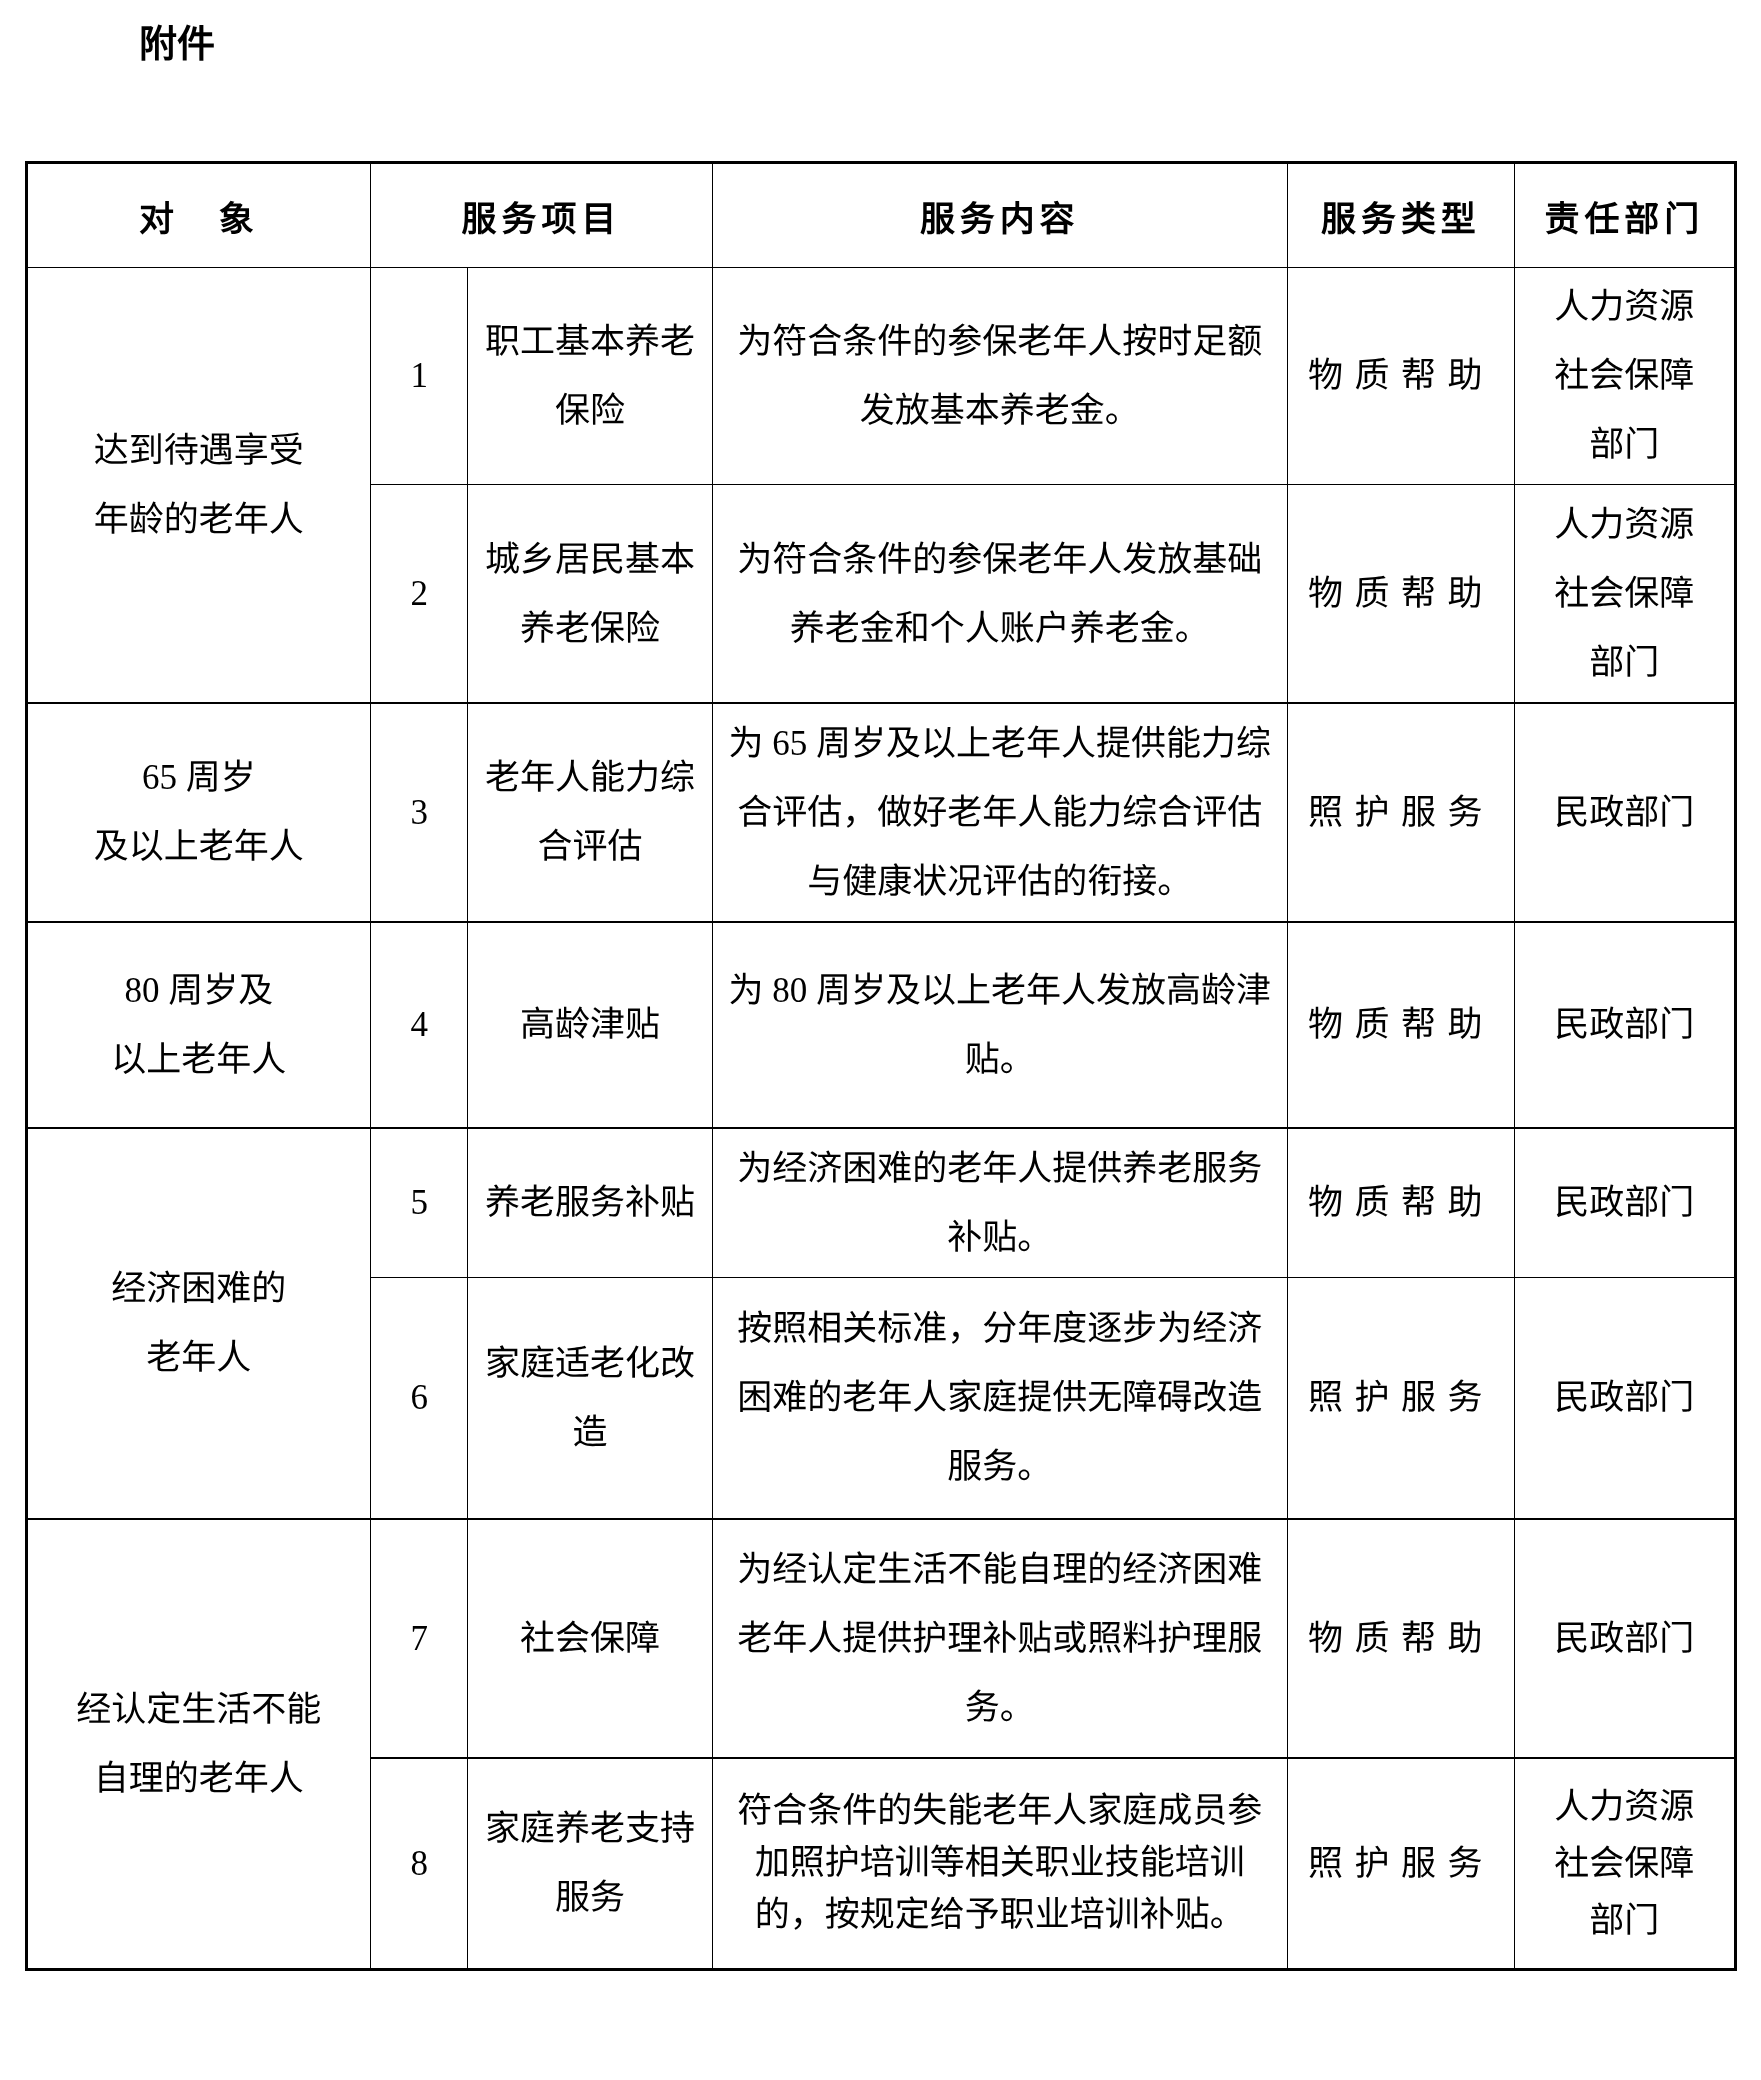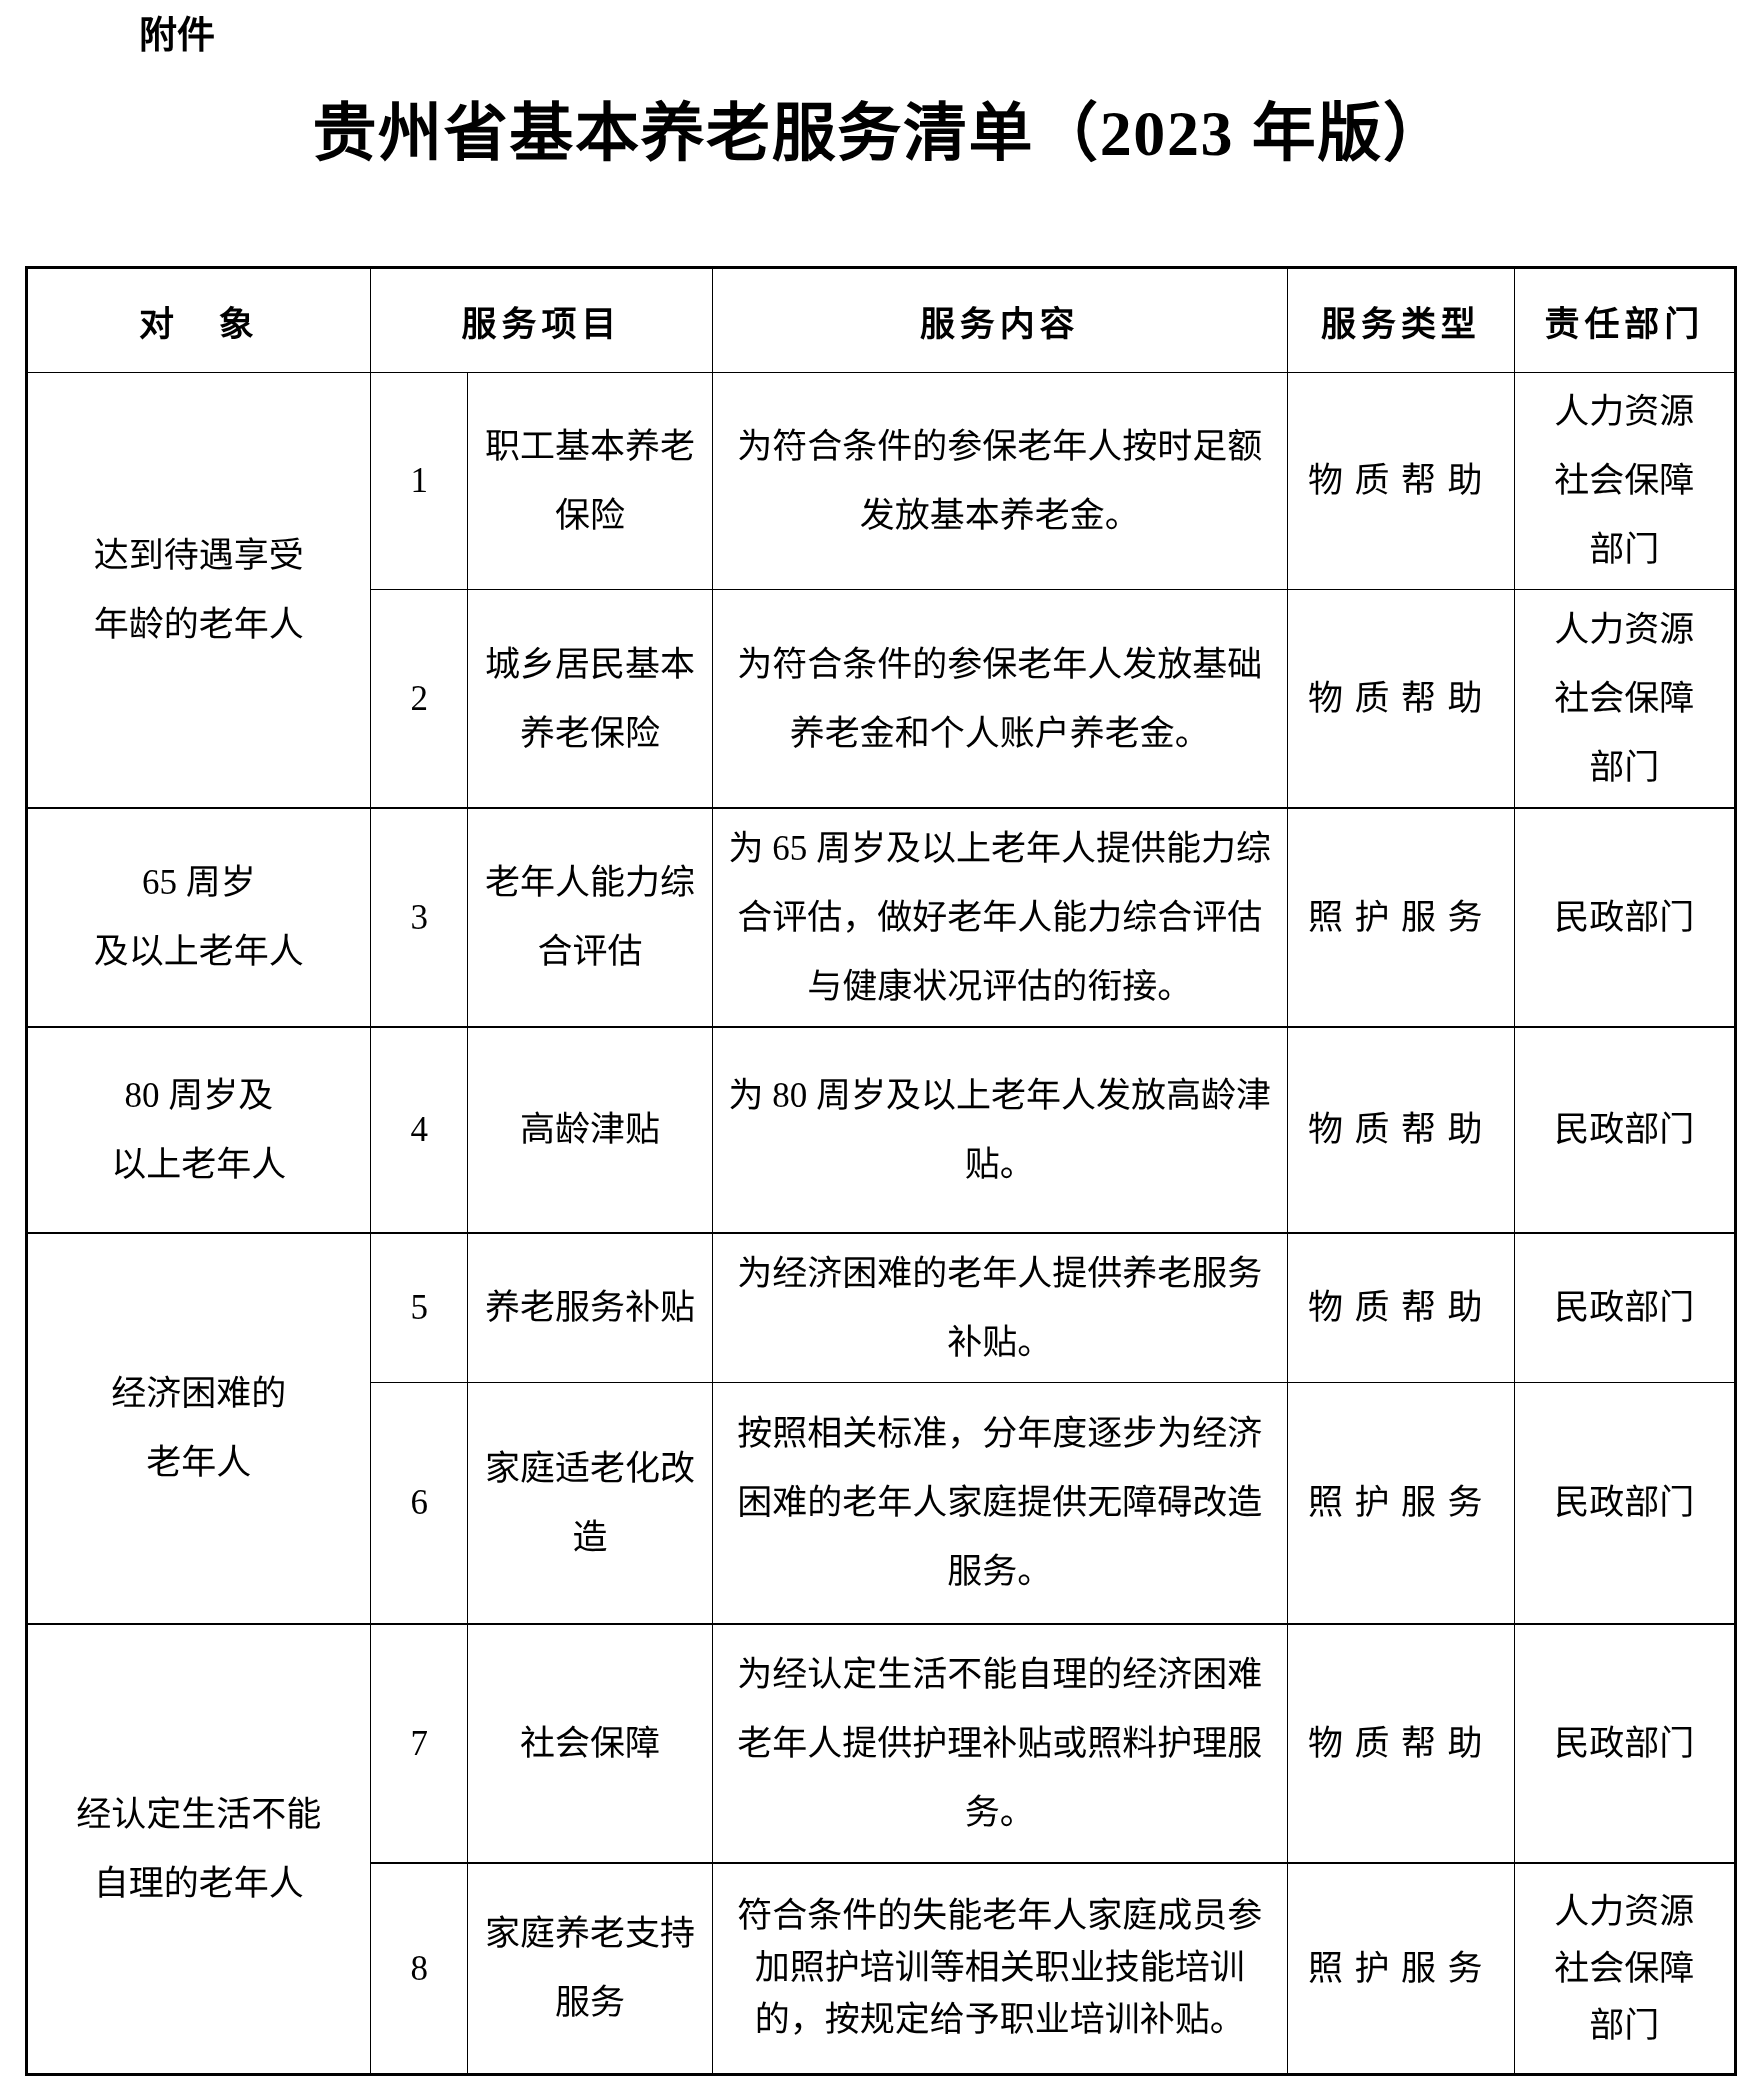--- a/index.html
+++ b/index.html
@@ -2,21 +2,21 @@
 <html lang="zh-CN" style="font-size:13px"><head>
 <meta charset="utf-8">
 <style>
   html,body{margin:0;padding:0;background:#e8e8e8;}
   .page{
     width:1761px;height:2080px;background:#ffffff;color:#000;
     font-family:"Liberation Serif","DejaVu Serif",serif;
     overflow:hidden;position:relative;box-sizing:border-box;
   }
   .attachment{
-    padding:12px 0 0 139px;
+    padding:21px 0 0 139px;
     font-family:"Liberation Sans","DejaVu Sans",sans-serif;
     font-weight:600;font-size:38px;line-height:1.25;
   }
   .title{
     margin:34px 0 0 0;text-align:center;
     font-family:"Liberation Serif","DejaVu Serif",serif;
     font-weight:700;font-size:64px;line-height:1.25;letter-spacing:1.6px;
   }
   table.doc-table{
     margin:92px auto 0 auto;width:1712px;
@@ -53,21 +53,20 @@
   .type-cell{letter-spacing:11.5px;}
   .dept-cell{white-space:pre-line;line-height:62px;}
 </style>
 </head>
 <body>
 
 <div class="page">
 
   <div class="attachment">附件</div>
 
-  <div class="title">贵州省基本养老服务清单（2023 年版）</div>
 
   <table class="doc-table">
     <colgroup>
       <col style="width:344px">
         <col style="width:97px">
         <col style="width:244px">
       <col style="width:574px">
         <col style="width:227px">
         <col style="width:220px">
     </colgroup>

